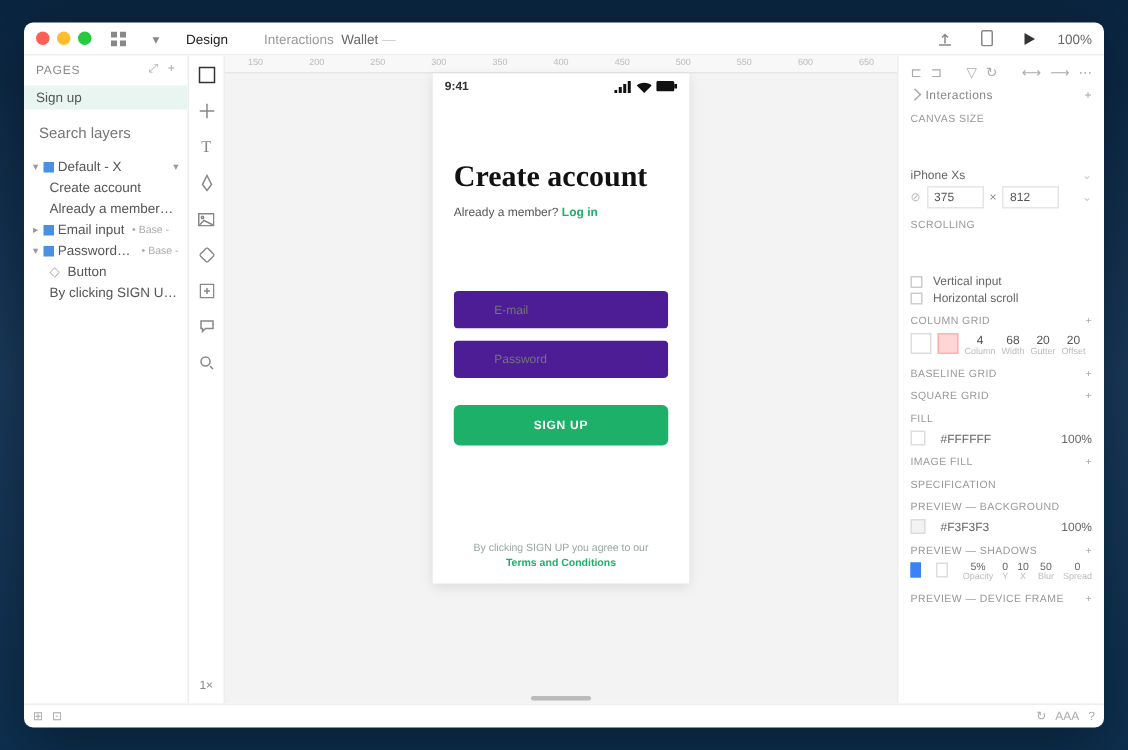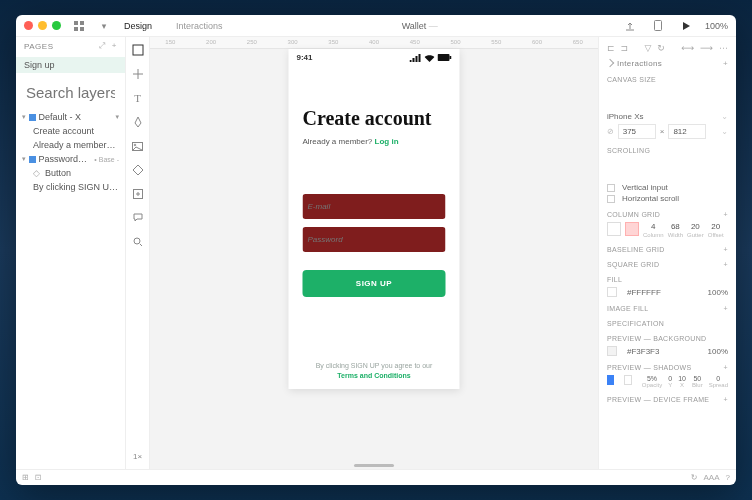--- a/index.html
+++ b/index.html
@@ -6,31 +6,31 @@
 body { background: linear-gradient(180deg, #0a2540 0%, #1a3a5c 50%, #0d3050 100%); width: 752px; height: 500px; display: flex; align-items: center; justify-content: center; }
 .window { width: 720px; height: 470px; background: #fff; border-radius: 6px; box-shadow: 0 10px 40px rgba(0,0,0,0.4); display: flex; flex-direction: column; overflow: hidden; font-size: 9px; color: #333; }
 .titlebar { height: 22px; display: flex; align-items: center; padding: 0 8px; gap: 5px; border-bottom: 1px solid #eee; }
 .dots { display: flex; gap: 5px; }
 .dot { width: 9px; height: 9px; border-radius: 50%; }
 .dot.r { background: #ff5f56; } .dot.y { background: #ffbd2e; } .dot.g { background: #27c93f; }
 .tb-icon { width: 14px; height: 14px; display: flex; align-items: center; justify-content: center; color: #888; margin-left: 6px; }
 .tb-tabs { display: flex; gap: 24px; margin-left: 8px; }
 .tb-tab { color: #999; cursor: default; }
 .tb-tab.active { color: #222; font-weight: 500; }
-.tb-center { flex: 1; text-align: center; color: #666; }
+.tb-center { flex: 1; text-align: left; color: #666; }
 .tb-right { display: flex; align-items: center; gap: 8px; }
 .tb-zoom { color: #666; margin-left: 4px; }
 .main { flex: 1; display: flex; overflow: hidden; }
 .left { width: 110px; border-right: 1px solid #eee; display: flex; flex-direction: column; }
 .pages-hdr { display: flex; align-items: center; justify-content: space-between; padding: 4px 8px; color: #888; font-size: 8px; letter-spacing: 0.5px; }
 .pages-hdr-icons { display: flex; gap: 6px; color: #aaa; }
 .pages-list { padding: 2px 0; }
 .page-item { padding: 3px 8px; color: #555; }
 .page-item.sel { background: #e8f5f0; }
-.search-layers { margin: 6px; padding: 3px 4px; border: none; background: transparent; color: #bbb; font-size: 15px; width: calc(100% - 12px); }
+.search-layers { margin: 6px; padding: 3px 4px; border: none; background: transparent; color: #bbb; font-size: 10px; width: calc(100% - 12px); }
 .layers { overflow-y: auto; font-size: 9px; }
 .layer { display: flex; align-items: center; gap: 3px; padding: 2px 6px; white-space: nowrap; overflow: hidden; text-overflow: ellipsis; }
 .layer .sq { width: 7px; height: 7px; flex-shrink: 0; }
 .sq.blue { background: #4a90e2; }
 .layer .ind1 { padding-left: 8px; }
 .layer-name { overflow: hidden; text-overflow: ellipsis; color: #555; }
 .layer-tag { color: #aaa; font-size: 7px; margin-left: 2px; flex-shrink: 0; }
 .layer-caret { color: #999; flex-shrink: 0; font-size: 7px; }
 .tools { width: 24px; border-right: 1px solid #eee; display: flex; flex-direction: column; align-items: center; padding: 6px 0; gap: 10px; }
 .tool { width: 14px; height: 14px; display: flex; align-items: center; justify-content: center; color: #888; }
@@ -40,21 +40,21 @@
 .ruler-h { position: absolute; top: 0; left: 0; right: 0; height: 12px; background: #f8f8f8; border-bottom: 1px solid #e5e5e5; display: flex; color: #bbb; font-size: 6px; }
 .ruler-h span { flex: 1; text-align: center; padding-top: 2px; }
 .phone { position: absolute; top: 12px; left: 50%; transform: translateX(-50%); width: 171px; background: #fff; box-shadow: 0 2px 8px rgba(0,0,0,0.1); }
 .statusbar { display: flex; align-items: center; justify-content: space-between; padding: 4px 8px; font-size: 8px; font-weight: 600; }
 .status-icons { display: flex; gap: 3px; align-items: center; }
 .phone-body { padding: 12px 14px 8px; }
 .h1 { font-family: Georgia, "Times New Roman", serif; font-weight: 900; font-size: 20px; line-height: 1.05; color: #111; margin-top: 30px; }
 .member { font-size: 8px; color: #555; margin-top: 8px; }
 .member .login { color: #1db068; font-weight: 600; }
 .fields { margin-top: 48px; display: flex; flex-direction: column; gap: 8px; }
-.field { background: #7f1d1d; padding: 7px 4px; border-radius: 3px; font-size: 8px; color: #7a9b90; border: 1px solid transparent; outline: none; font-style: italic; }
+.field { background: #4c1d95; padding: 7px 26px; border-radius: 3px; font-size: 8px; color: #7a9b90; border: 1px solid transparent; outline: none; }
 .signup-btn { margin-top: 10px; background: #1db068; color: #fff; text-align: center; padding: 9px; border-radius: 4px; font-size: 8px; font-weight: 700; letter-spacing: 0.5px; }
 .terms { margin-top: 64px; font-size: 7px; color: #9aa5a0; text-align: center; line-height: 1.4; }
 .terms .link { color: #1db068; font-weight: 600; }
 .scroll-ind { position: absolute; bottom: 2px; left: 50%; transform: translateX(-50%); width: 40px; height: 3px; background: #bbb; border-radius: 2px; }
 .right { width: 138px; border-left: 1px solid #eee; overflow-y: auto; padding: 4px 8px; color: #666; }
 .r-icons { display: flex; justify-content: space-between; padding: 2px 0 6px; color: #aaa; }
 .r-icons-group { display: flex; gap: 6px; }
 .r-sec { margin-bottom: 8px; }
 .r-sec-hdr { display: flex; justify-content: space-between; align-items: center; font-size: 8px; color: #888; letter-spacing: 0.3px; margin-bottom: 4px; }
 .r-sec-hdr.caps { text-transform: uppercase; font-size: 7px; color: #999; }
@@ -146,20 +146,26 @@
           </div>
         <div class="layer">
             <span class="ind1"></span>
             <span class="layer-name">Create account</span>
           </div>
         <div class="layer">
             <span class="ind1"></span>
             <span class="layer-name">Already a member? ...</span>
           </div>
         <div class="layer">
+            <span class="layer-caret">▸</span>
+            <span class="sq blue"></span>
+            <span class="layer-name">Email input</span>
+            <span class="layer-tag">• Base -</span>
+          </div>
+        <div class="layer">
             <span class="layer-caret">▾</span>
             <span class="sq blue"></span>
             <span class="layer-name">Password in...</span>
             <span class="layer-tag">• Base -</span>
           </div>
         <div class="layer">
             <span class="ind1"></span>
             <span style="color:#aaa;margin-right:2px">◇</span>
             <span class="layer-name">Button</span>
           </div>

